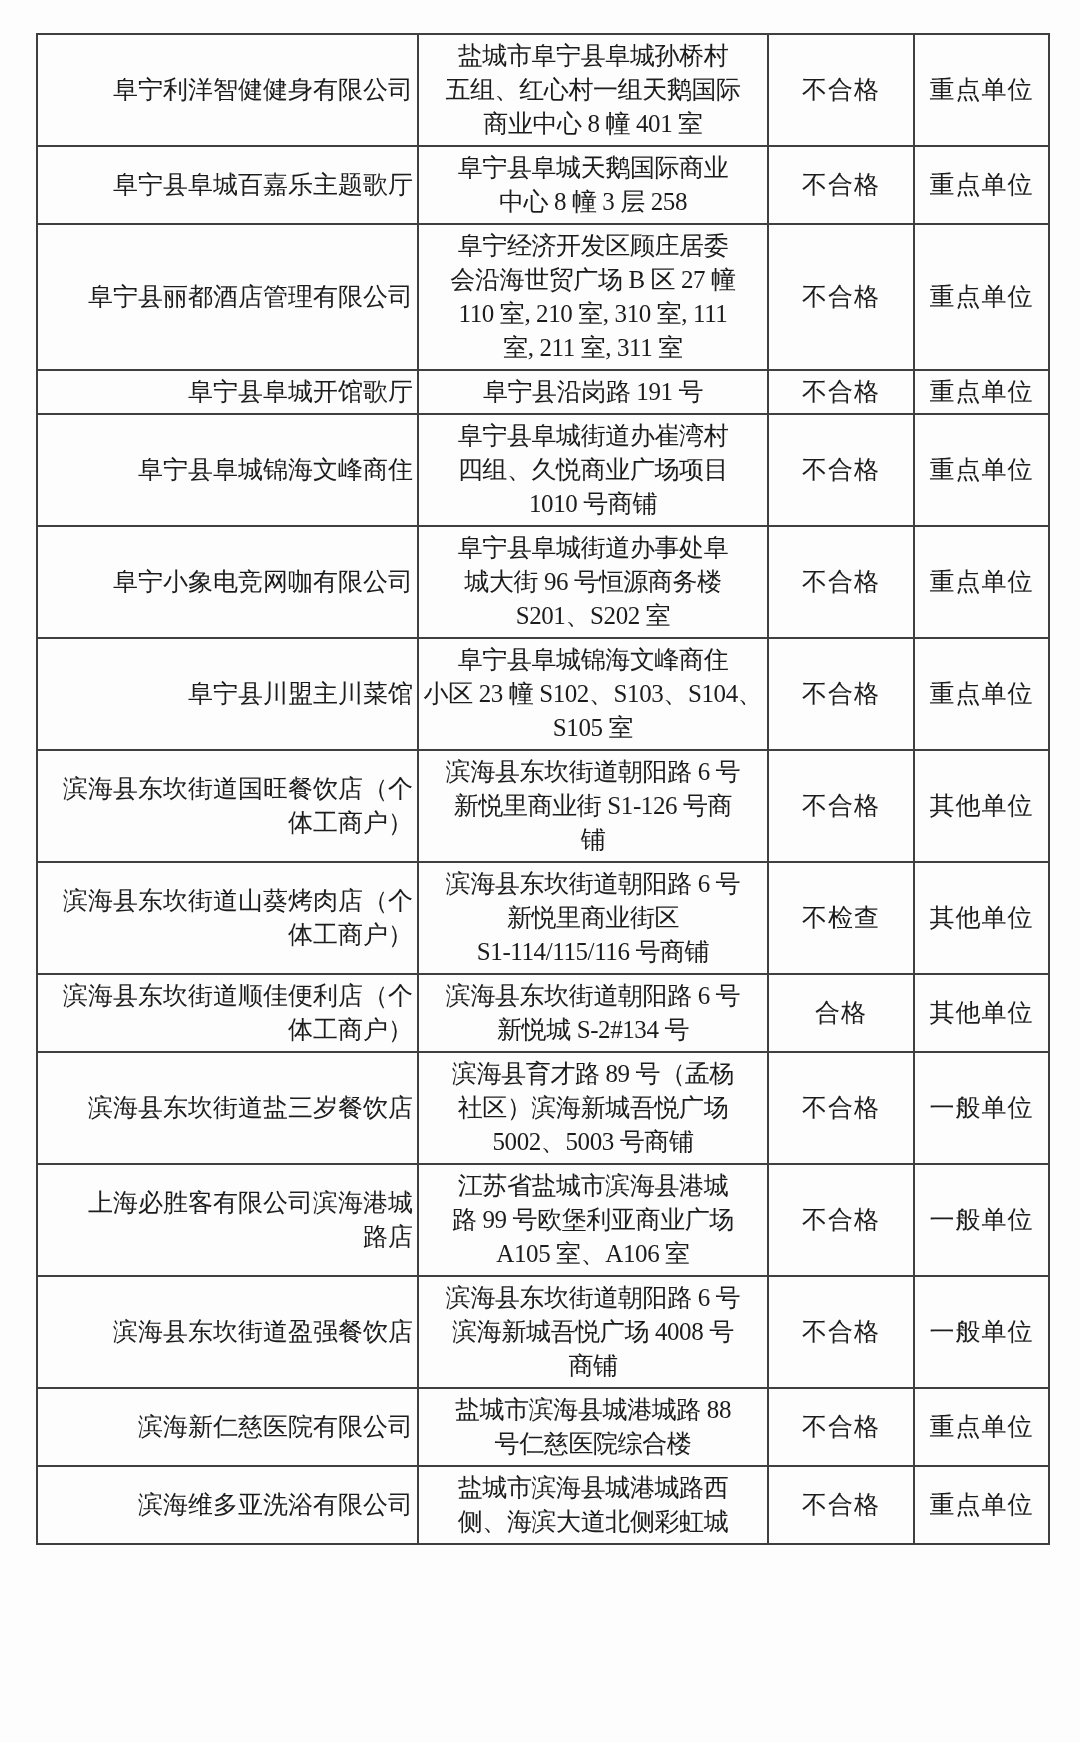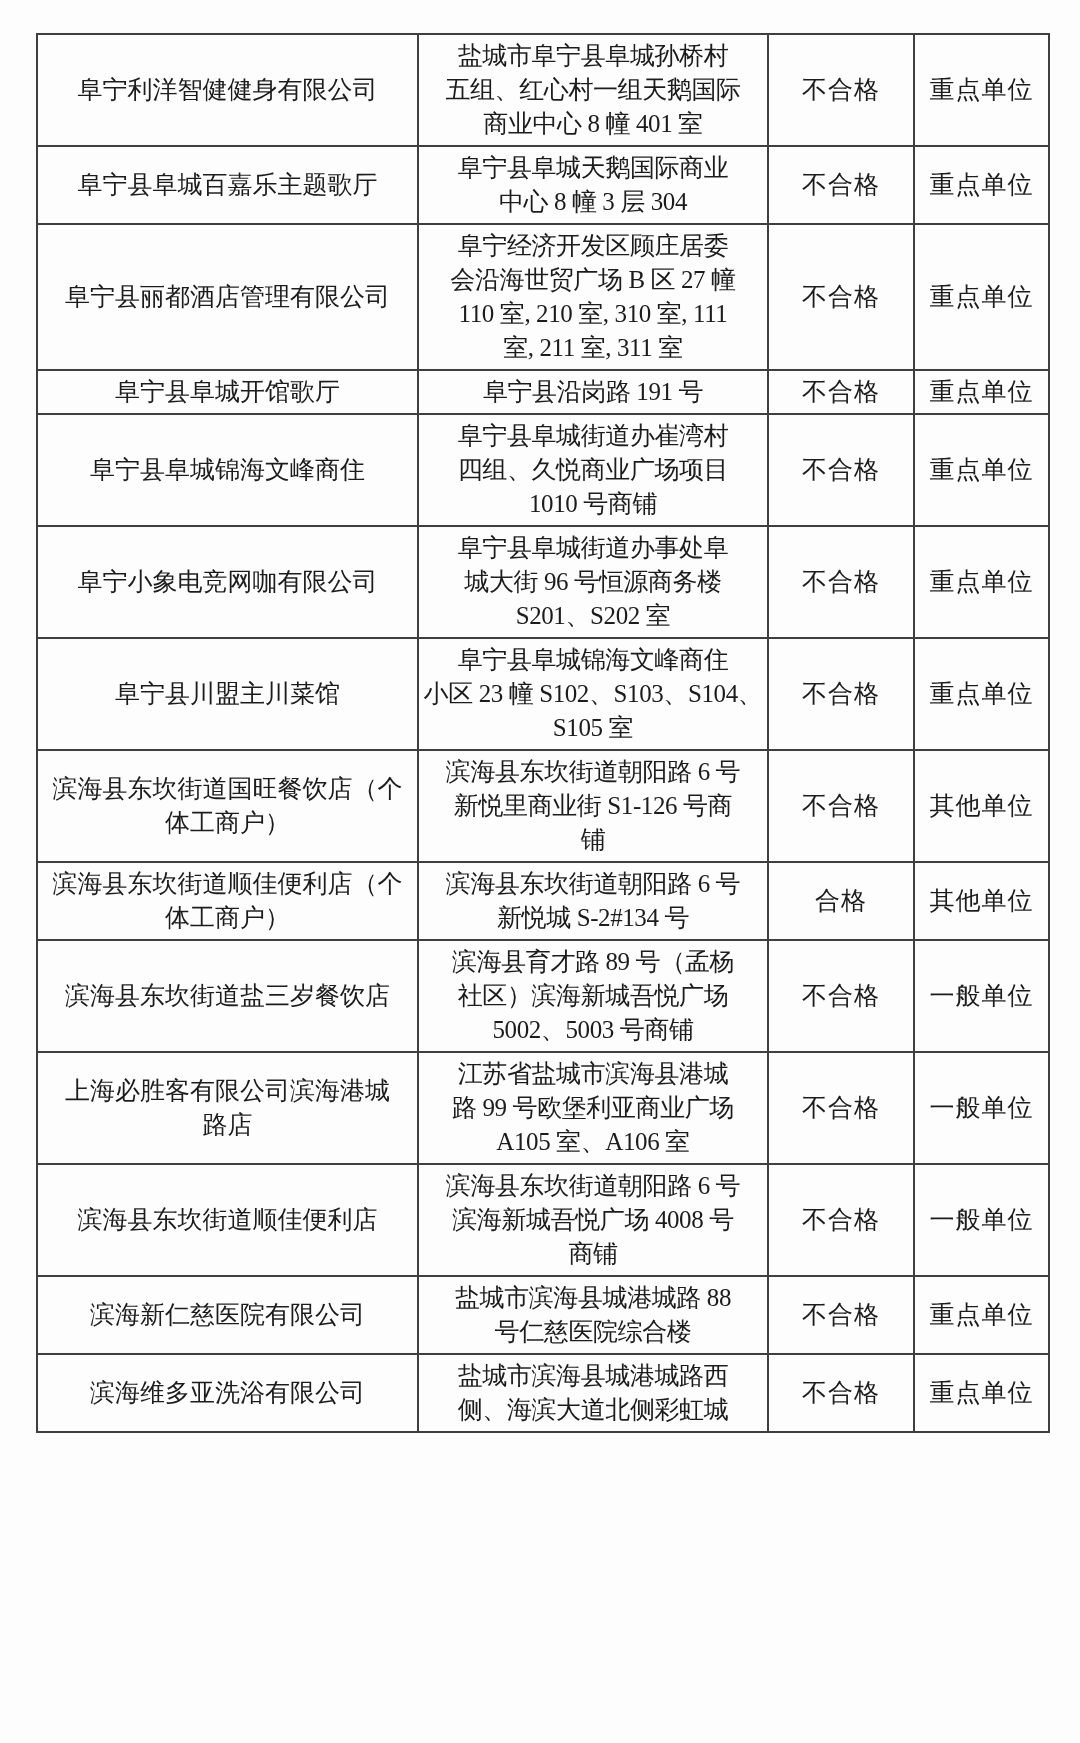--- a/index.html
+++ b/index.html
@@ -31,20 +31,21 @@
     vertical-align: middle;
     color: #1c1c1c;
     font-size: 25px;
     line-height: 34px;
     padding: 4px 4px;
     white-space: pre-line;
     overflow: hidden;
   }
   td.company-name-cell {
     letter-spacing: 0px;
+    text-align: right;
   }
   td.address-cell {
     letter-spacing: -0.4px;
   }
   td.result-cell, td.category-cell {
     letter-spacing: 1px;
     margin-top: 28px;
   }
 </style>
 </head>
@@ -63,21 +64,21 @@
           <td class="company-name-cell">阜宁利洋智健健身有限公司</td>
           <td class="address-cell">盐城市阜宁县阜城孙桥村
 五组、红心村一组天鹅国际
 商业中心 8 幢 401 室</td>
           <td class="result-cell">不合格</td>
           <td class="category-cell">重点单位</td>
         </tr>
         <tr>
           <td class="company-name-cell">阜宁县阜城百嘉乐主题歌厅</td>
           <td class="address-cell">阜宁县阜城天鹅国际商业
-中心 8 幢 3 层 304</td>
+中心 8 幢 3 层 258</td>
           <td class="result-cell">不合格</td>
           <td class="category-cell">重点单位</td>
         </tr>
         <tr>
           <td class="company-name-cell">阜宁县丽都酒店管理有限公司</td>
           <td class="address-cell">阜宁经济开发区顾庄居委
 会沿海世贸广场 B 区 27 幢
 110 室, 210 室, 310 室, 111
 室, 211 室, 311 室</td>
           <td class="result-cell">不合格</td>
@@ -116,20 +117,29 @@
         <tr>
           <td class="company-name-cell">滨海县东坎街道国旺餐饮店（个
 体工商户）</td>
           <td class="address-cell">滨海县东坎街道朝阳路 6 号
 新悦里商业街 S1-126 号商
 铺</td>
           <td class="result-cell">不合格</td>
           <td class="category-cell">其他单位</td>
         </tr>
         <tr>
+          <td class="company-name-cell">滨海县东坎街道山葵烤肉店（个
+体工商户）</td>
+          <td class="address-cell">滨海县东坎街道朝阳路 6 号
+新悦里商业街区
+S1-114/115/116 号商铺</td>
+          <td class="result-cell">不检查</td>
+          <td class="category-cell">其他单位</td>
+        </tr>
+        <tr>
           <td class="company-name-cell">滨海县东坎街道顺佳便利店（个
 体工商户）</td>
           <td class="address-cell">滨海县东坎街道朝阳路 6 号
 新悦城 S-2#134 号</td>
           <td class="result-cell">合格</td>
           <td class="category-cell">其他单位</td>
         </tr>
         <tr>
           <td class="company-name-cell">滨海县东坎街道盐三岁餐饮店</td>
           <td class="address-cell">滨海县育才路 89 号（孟杨
@@ -141,21 +151,21 @@
         <tr>
           <td class="company-name-cell">上海必胜客有限公司滨海港城
 路店</td>
           <td class="address-cell">江苏省盐城市滨海县港城
 路 99 号欧堡利亚商业广场
 A105 室、A106 室</td>
           <td class="result-cell">不合格</td>
           <td class="category-cell">一般单位</td>
         </tr>
         <tr>
-          <td class="company-name-cell">滨海县东坎街道顺佳便利店</td>
+          <td class="company-name-cell">滨海县东坎街道盈强餐饮店</td>
           <td class="address-cell">滨海县东坎街道朝阳路 6 号
 滨海新城吾悦广场 4008 号
 商铺</td>
           <td class="result-cell">不合格</td>
           <td class="category-cell">一般单位</td>
         </tr>
         <tr>
           <td class="company-name-cell">滨海新仁慈医院有限公司</td>
           <td class="address-cell">盐城市滨海县城港城路 88
 号仁慈医院综合楼</td>

